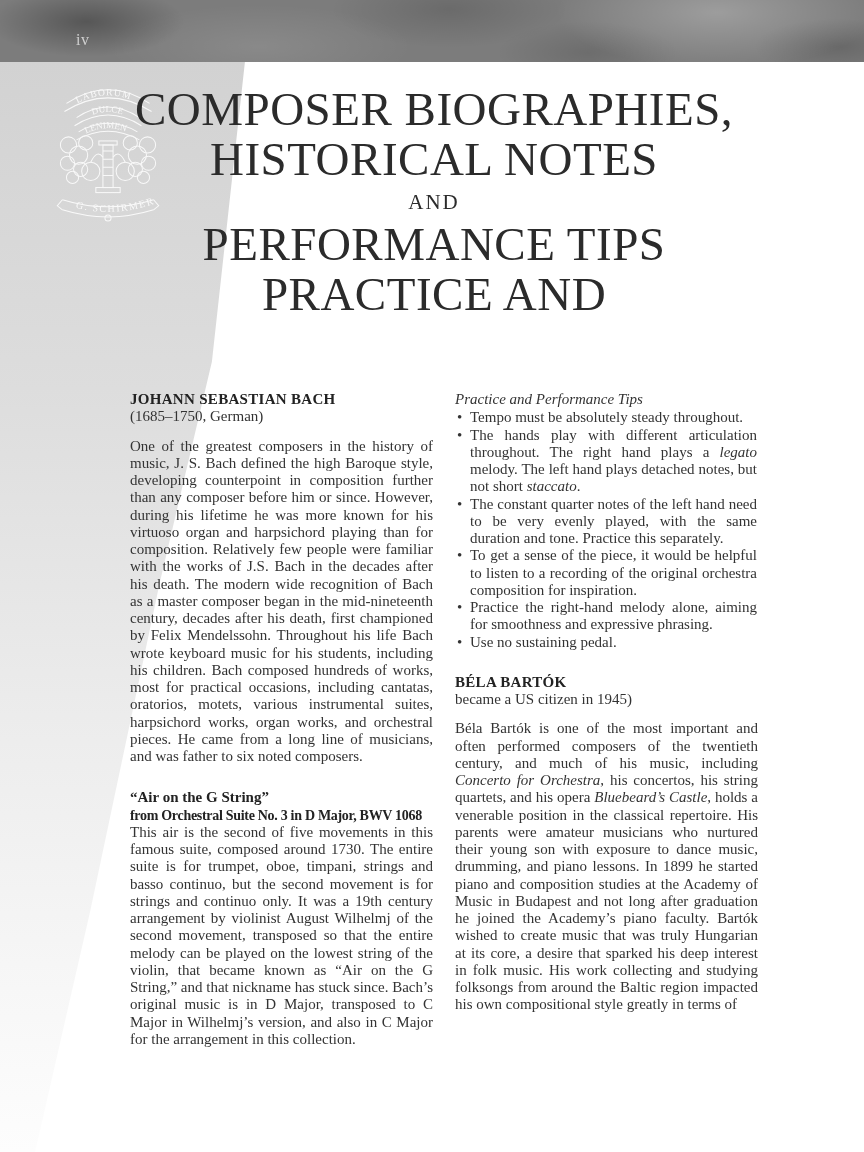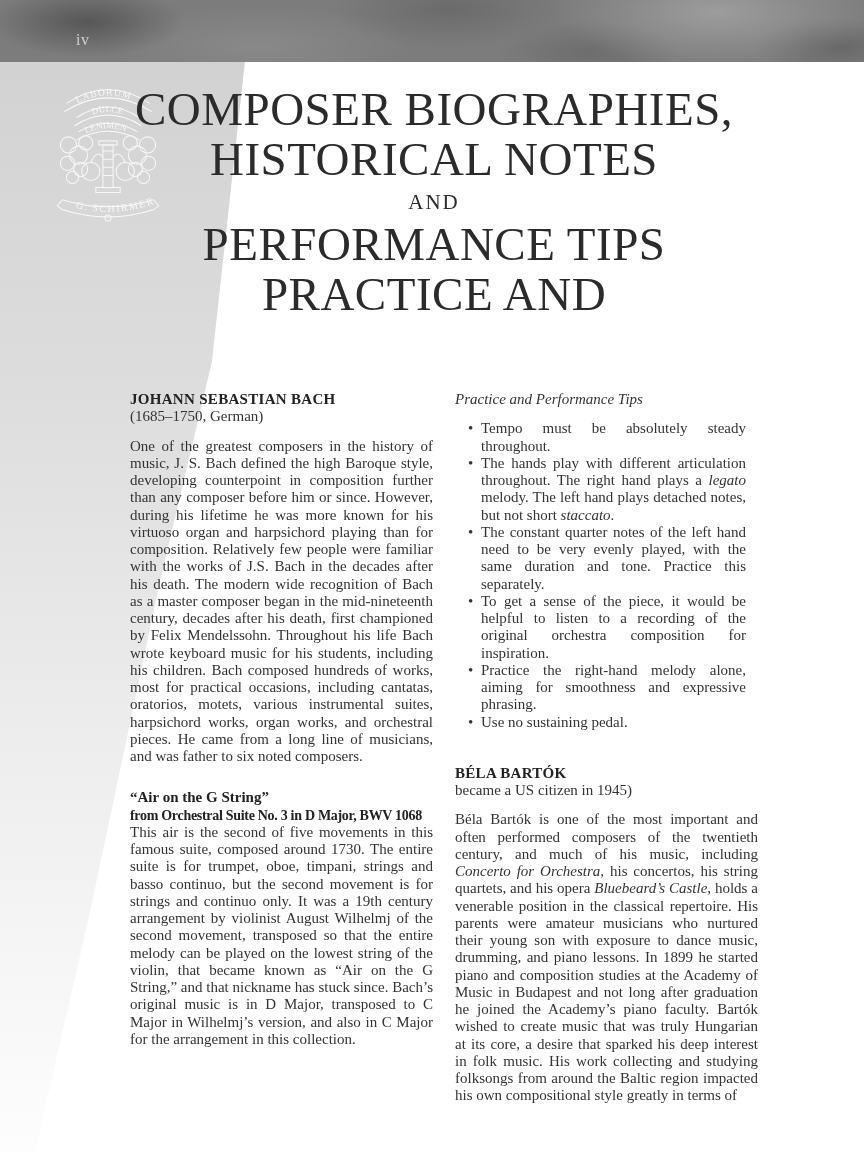--- a/index.html
+++ b/index.html
@@ -51,24 +51,24 @@
     font-size:15px;line-height:17.25px;text-align:justify;color:#333333;
   }
   .col{width:303px;}
   .composer-heading{font-size:15px;font-weight:bold;letter-spacing:0.3px;color:#222222;text-align:left;}
   .dates-line{font-size:15px;text-align:left;}
   .bio{margin-top:12px;}
   .section2{margin-top:24px;}
   .air-title{font-weight:bold;text-align:left;font-size:15px;color:#222222;}
   .air-subtitle{font-weight:bold;text-align:left;font-size:14px;letter-spacing:-0.3px;color:#222222;}
   .tips-heading{font-style:italic;font-size:15px;text-align:left;}
-  ul.tips{list-style:none;margin:12px;padding:0;}
+  ul.tips{list-style:none;margin:1px;padding:0;}
   ul.tips li{position:relative;padding-left:14px;}
   ul.tips li::before{content:"\2022";position:absolute;left:1px;top:0;}
-  .bartok-block{margin-top:34px;}
+  .bartok-block{margin-top:23px;}
 </style>
 </head>
 <body>
 
 <div class="top-band"></div>
 <div class="page-number">iv</div>
 
 <div class="wedge"></div>
 
 <svg class="crest" viewBox="0 0 110 150" aria-hidden="true">

